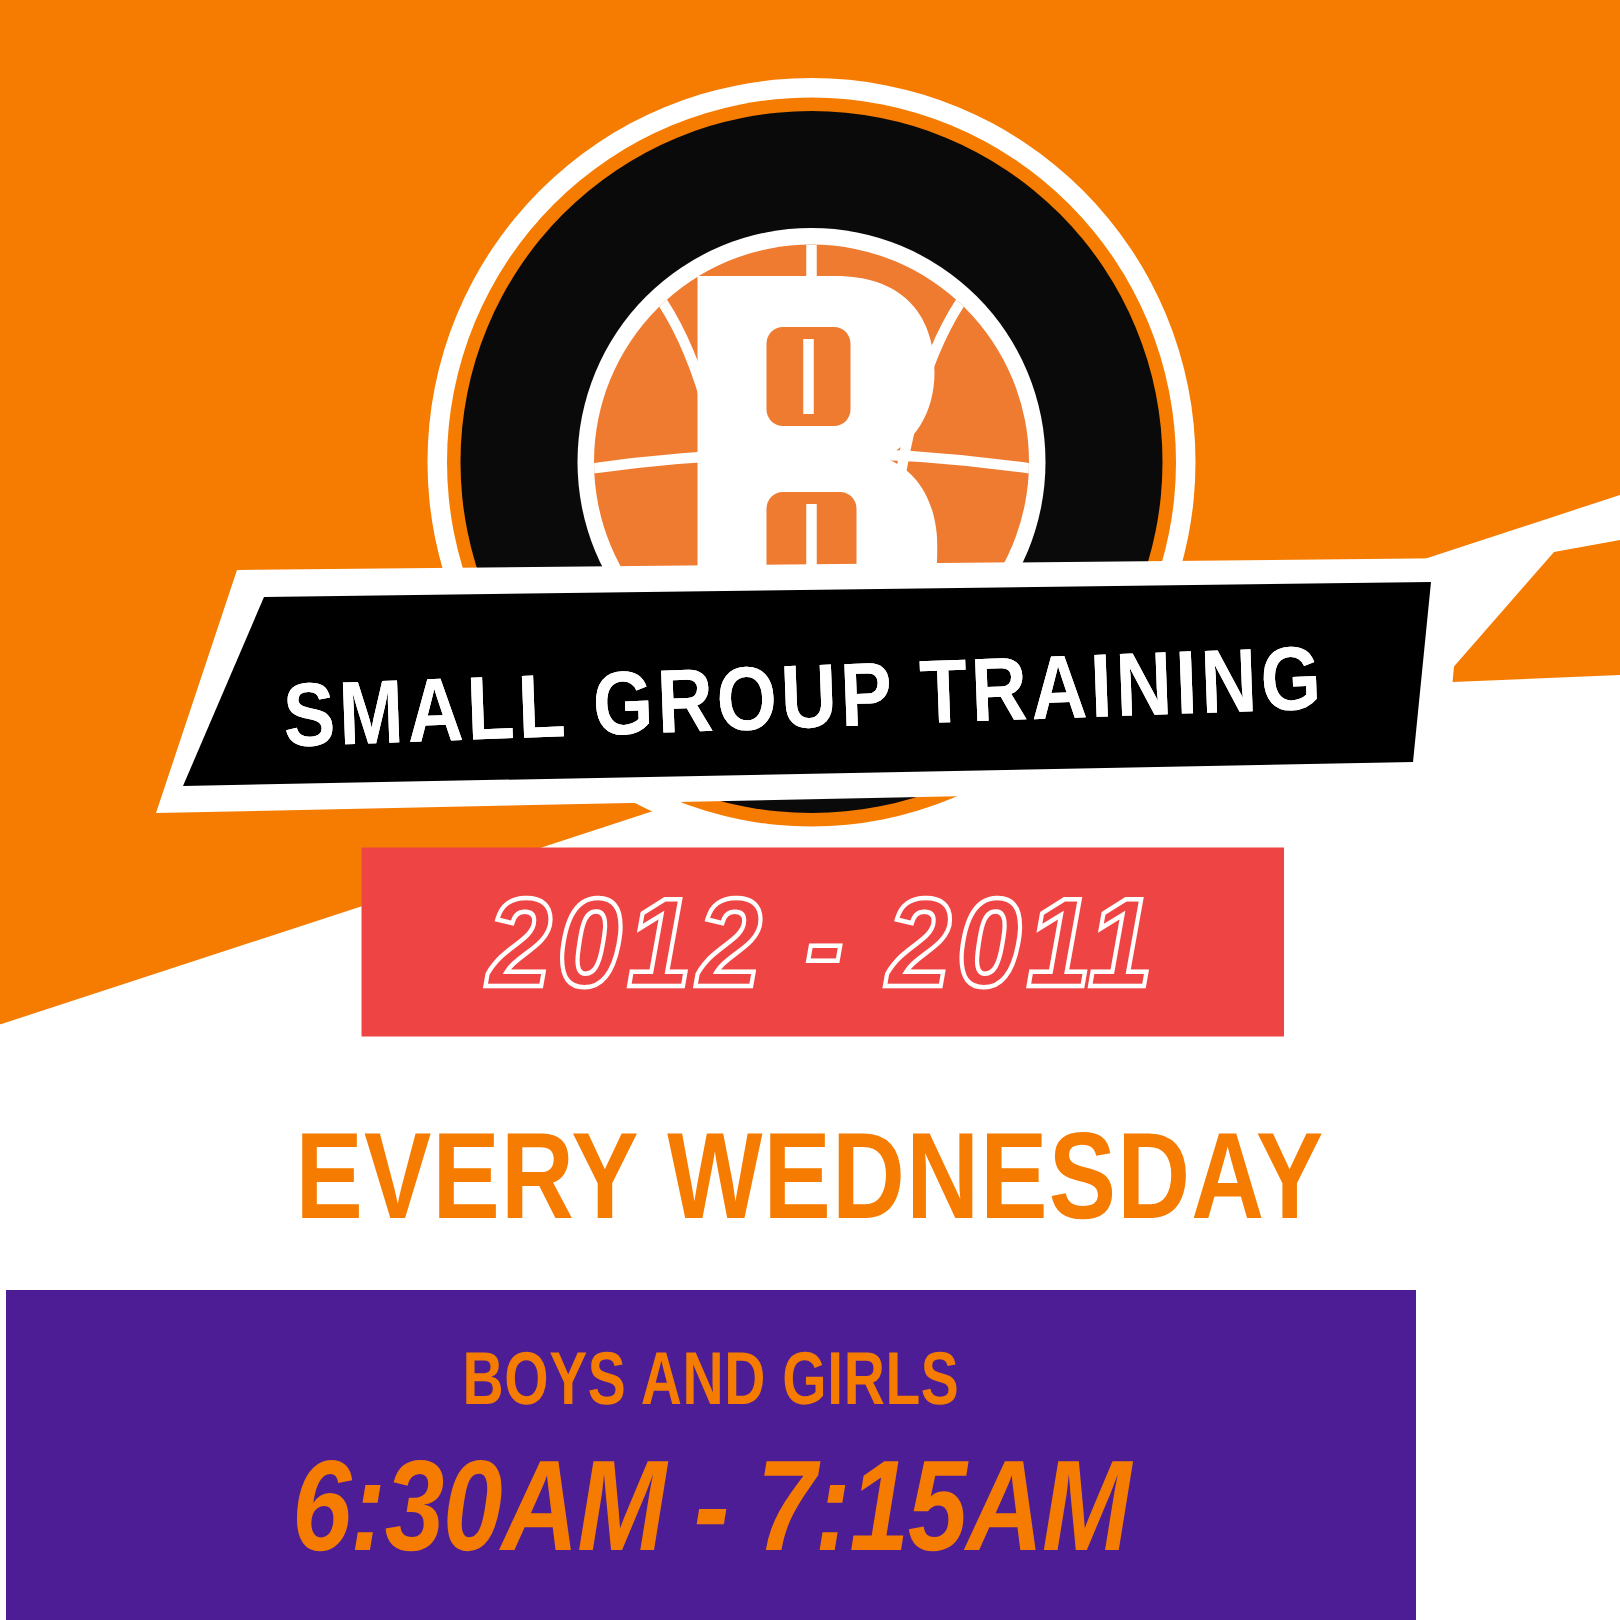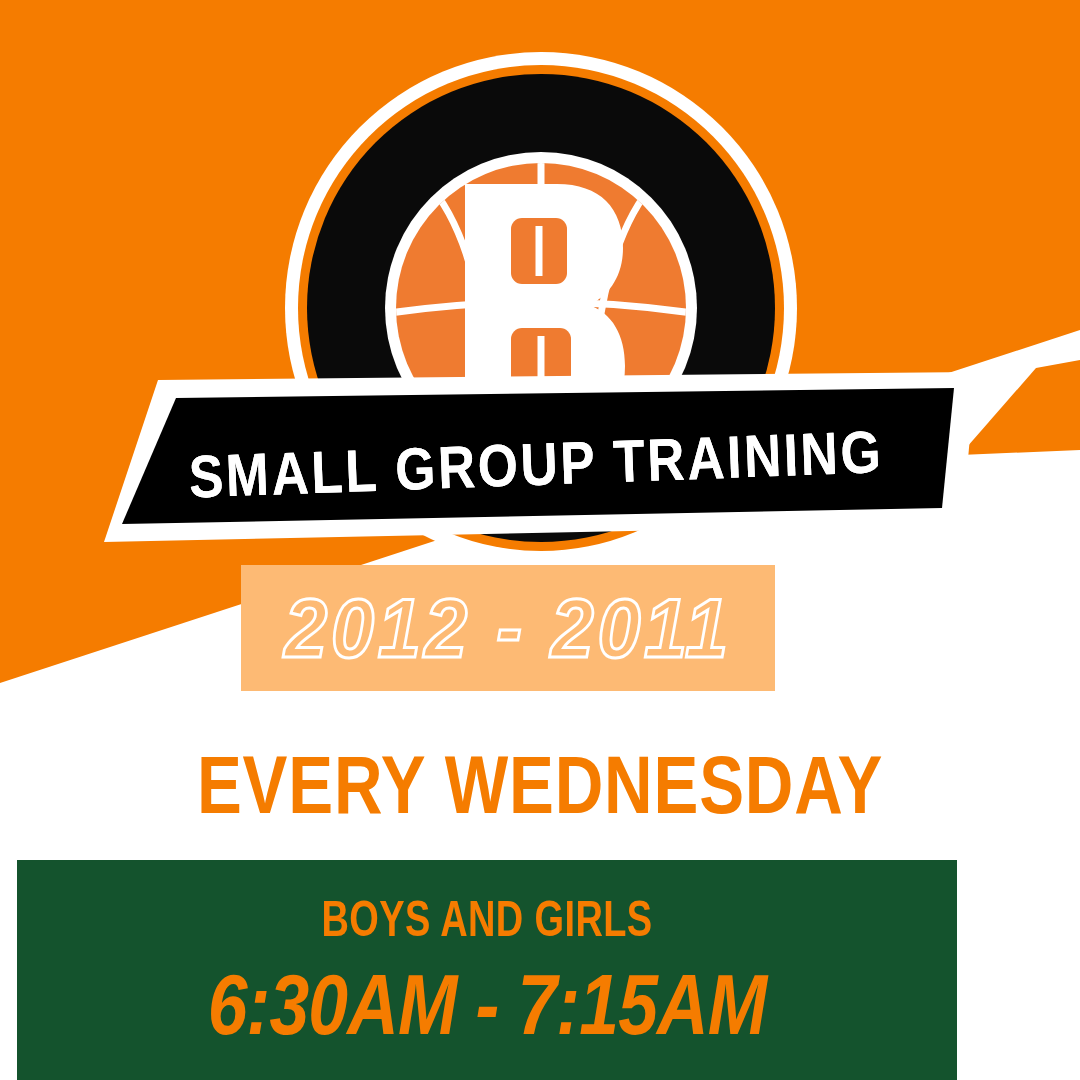--- a/index.html
+++ b/index.html
@@ -47,25 +47,25 @@
     left: 0; top: 0;
     width: 1080px;
     height: 1080px;
     background: #F57C00;
     clip-path: polygon(1036px 368px, 1080px 360px, 1080px 450px, 960px 455px);
   }
 
   
   .bottom-band {
     position: absolute;
-    left: 17px;
+    left: 4px;
     top: 860px;
     width: 940px;
     height: 220px;
-    background: #14532d;
+    background: #4c1d95;
   }
   .band-line-1 {
     position: absolute;
     left: 0; right: 0;
     top: 30px;
     text-align: center;
     color: #F57C00;
     font-size: 50px;
     font-weight: 700;
     letter-spacing: 0.5px;
@@ -98,23 +98,23 @@
     letter-spacing: 1px;
     transform: scaleX(0.82);
     white-space: nowrap;
   }
 
   
   .year-box {
     position: absolute;
     left: 241px;
     top: 565px;
-    width: 534px;
+    width: 615px;
     height: 126px;
-    background: #fdba74;
+    background: #ef4444;
     text-align: right;
   }
   .year-text {
     position: absolute;
     inset: 0;
     display: flex;
     align-items: center;
     justify-content: center;
     font-size: 84px;
     font-weight: 700;

